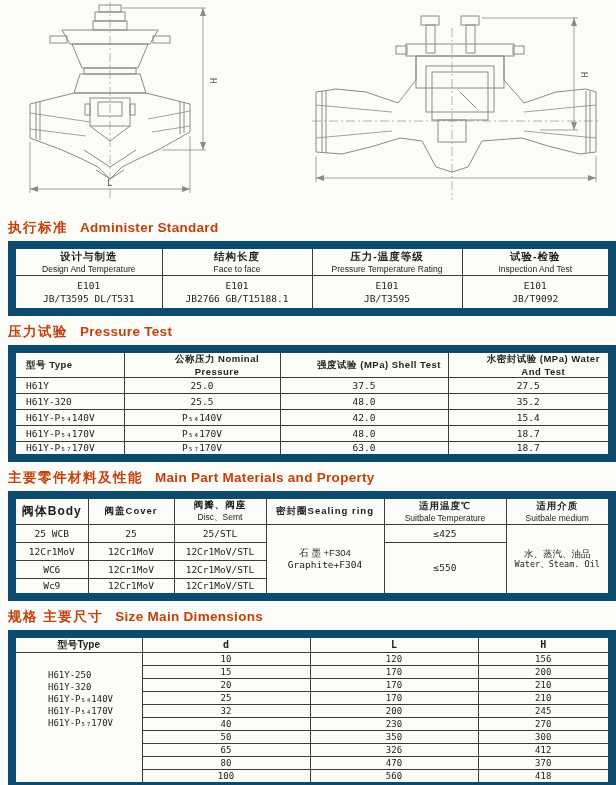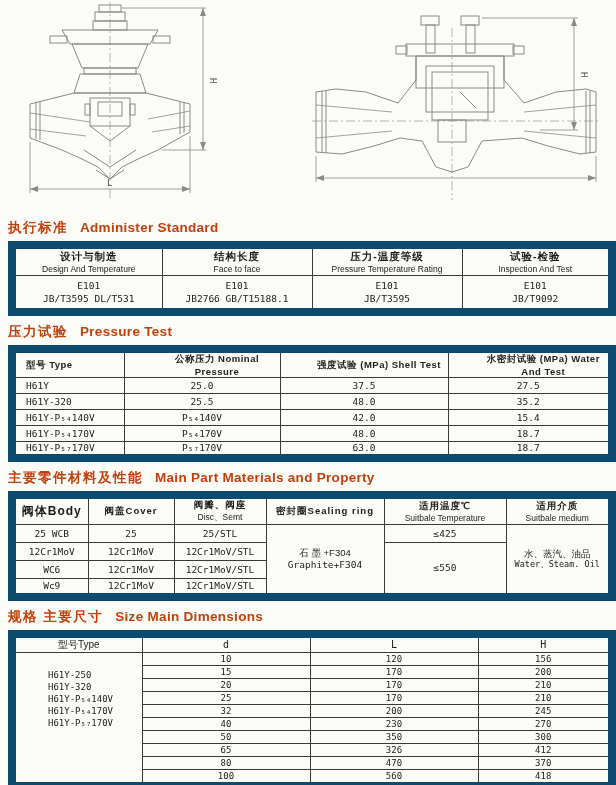--- a/index.html
+++ b/index.html
@@ -53,21 +53,21 @@
   .t2 th { height:23px; font-size:9.5px; font-weight:bold; letter-spacing:.5px;padding-left:32px; }
   .t2 td { height:16px; font-size:9.5px; }
   .t2 .c0 { text-align:left; padding-left:10px; }
 
   
   .t3 th { height:30px; }
   .t3 td { height:18px; font-size:9.5px;margin-top:33px; }
   .t3 .two-line div { line-height:1.25; }
 
   
-  .t4 th { height:19px; font-size:10px; font-weight:normal; }
+  .t4 th { height:19px; font-size:10px; font-weight:bold; }
   .t4 td { height:12px; font-size:9px; line-height:12px; }
   .t4 .type-cell { vertical-align:middle; }
   .t4 .type-stack {
     display:flex; flex-direction:column; 
     height:112px; padding:7px 0 7px 30px; text-align:left;
     font-family:"DejaVu Sans Mono", monospace; font-size:9px;
   }
 
   .line-draw { stroke:#8a8a8a; stroke-width:1; fill:none; }
   .dim { stroke:#8a8a8a; stroke-width:.8; fill:none; }

